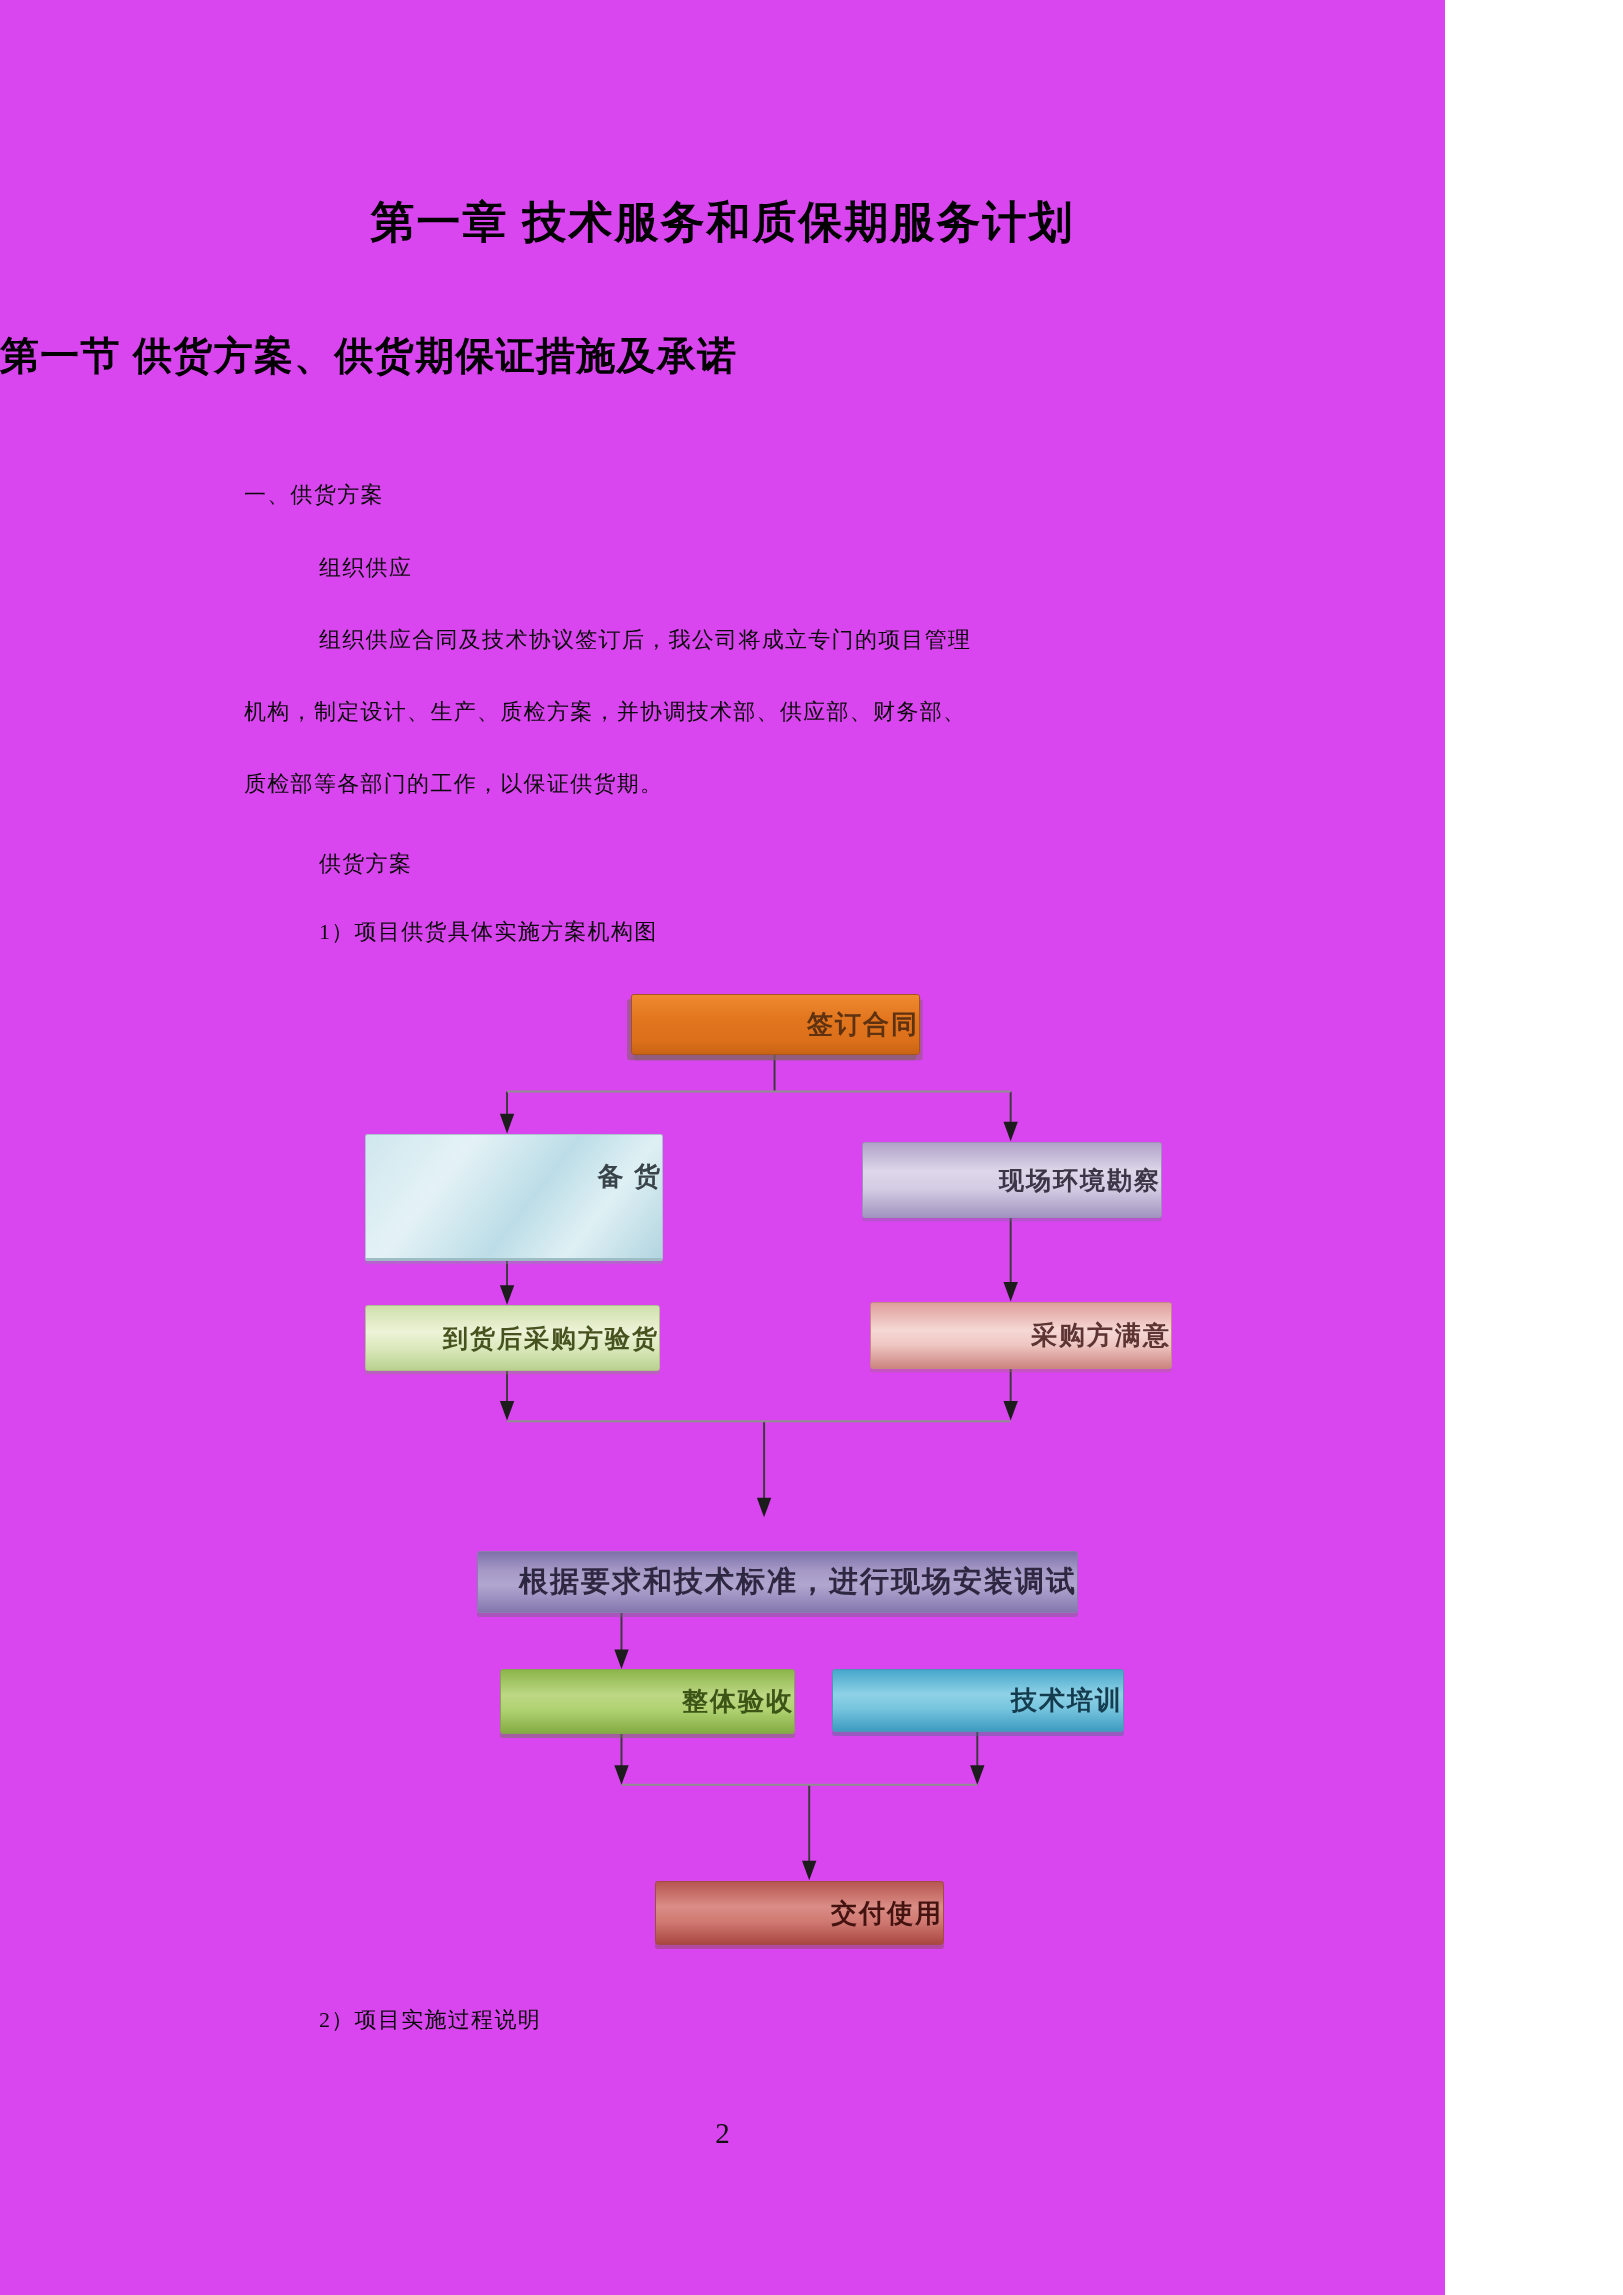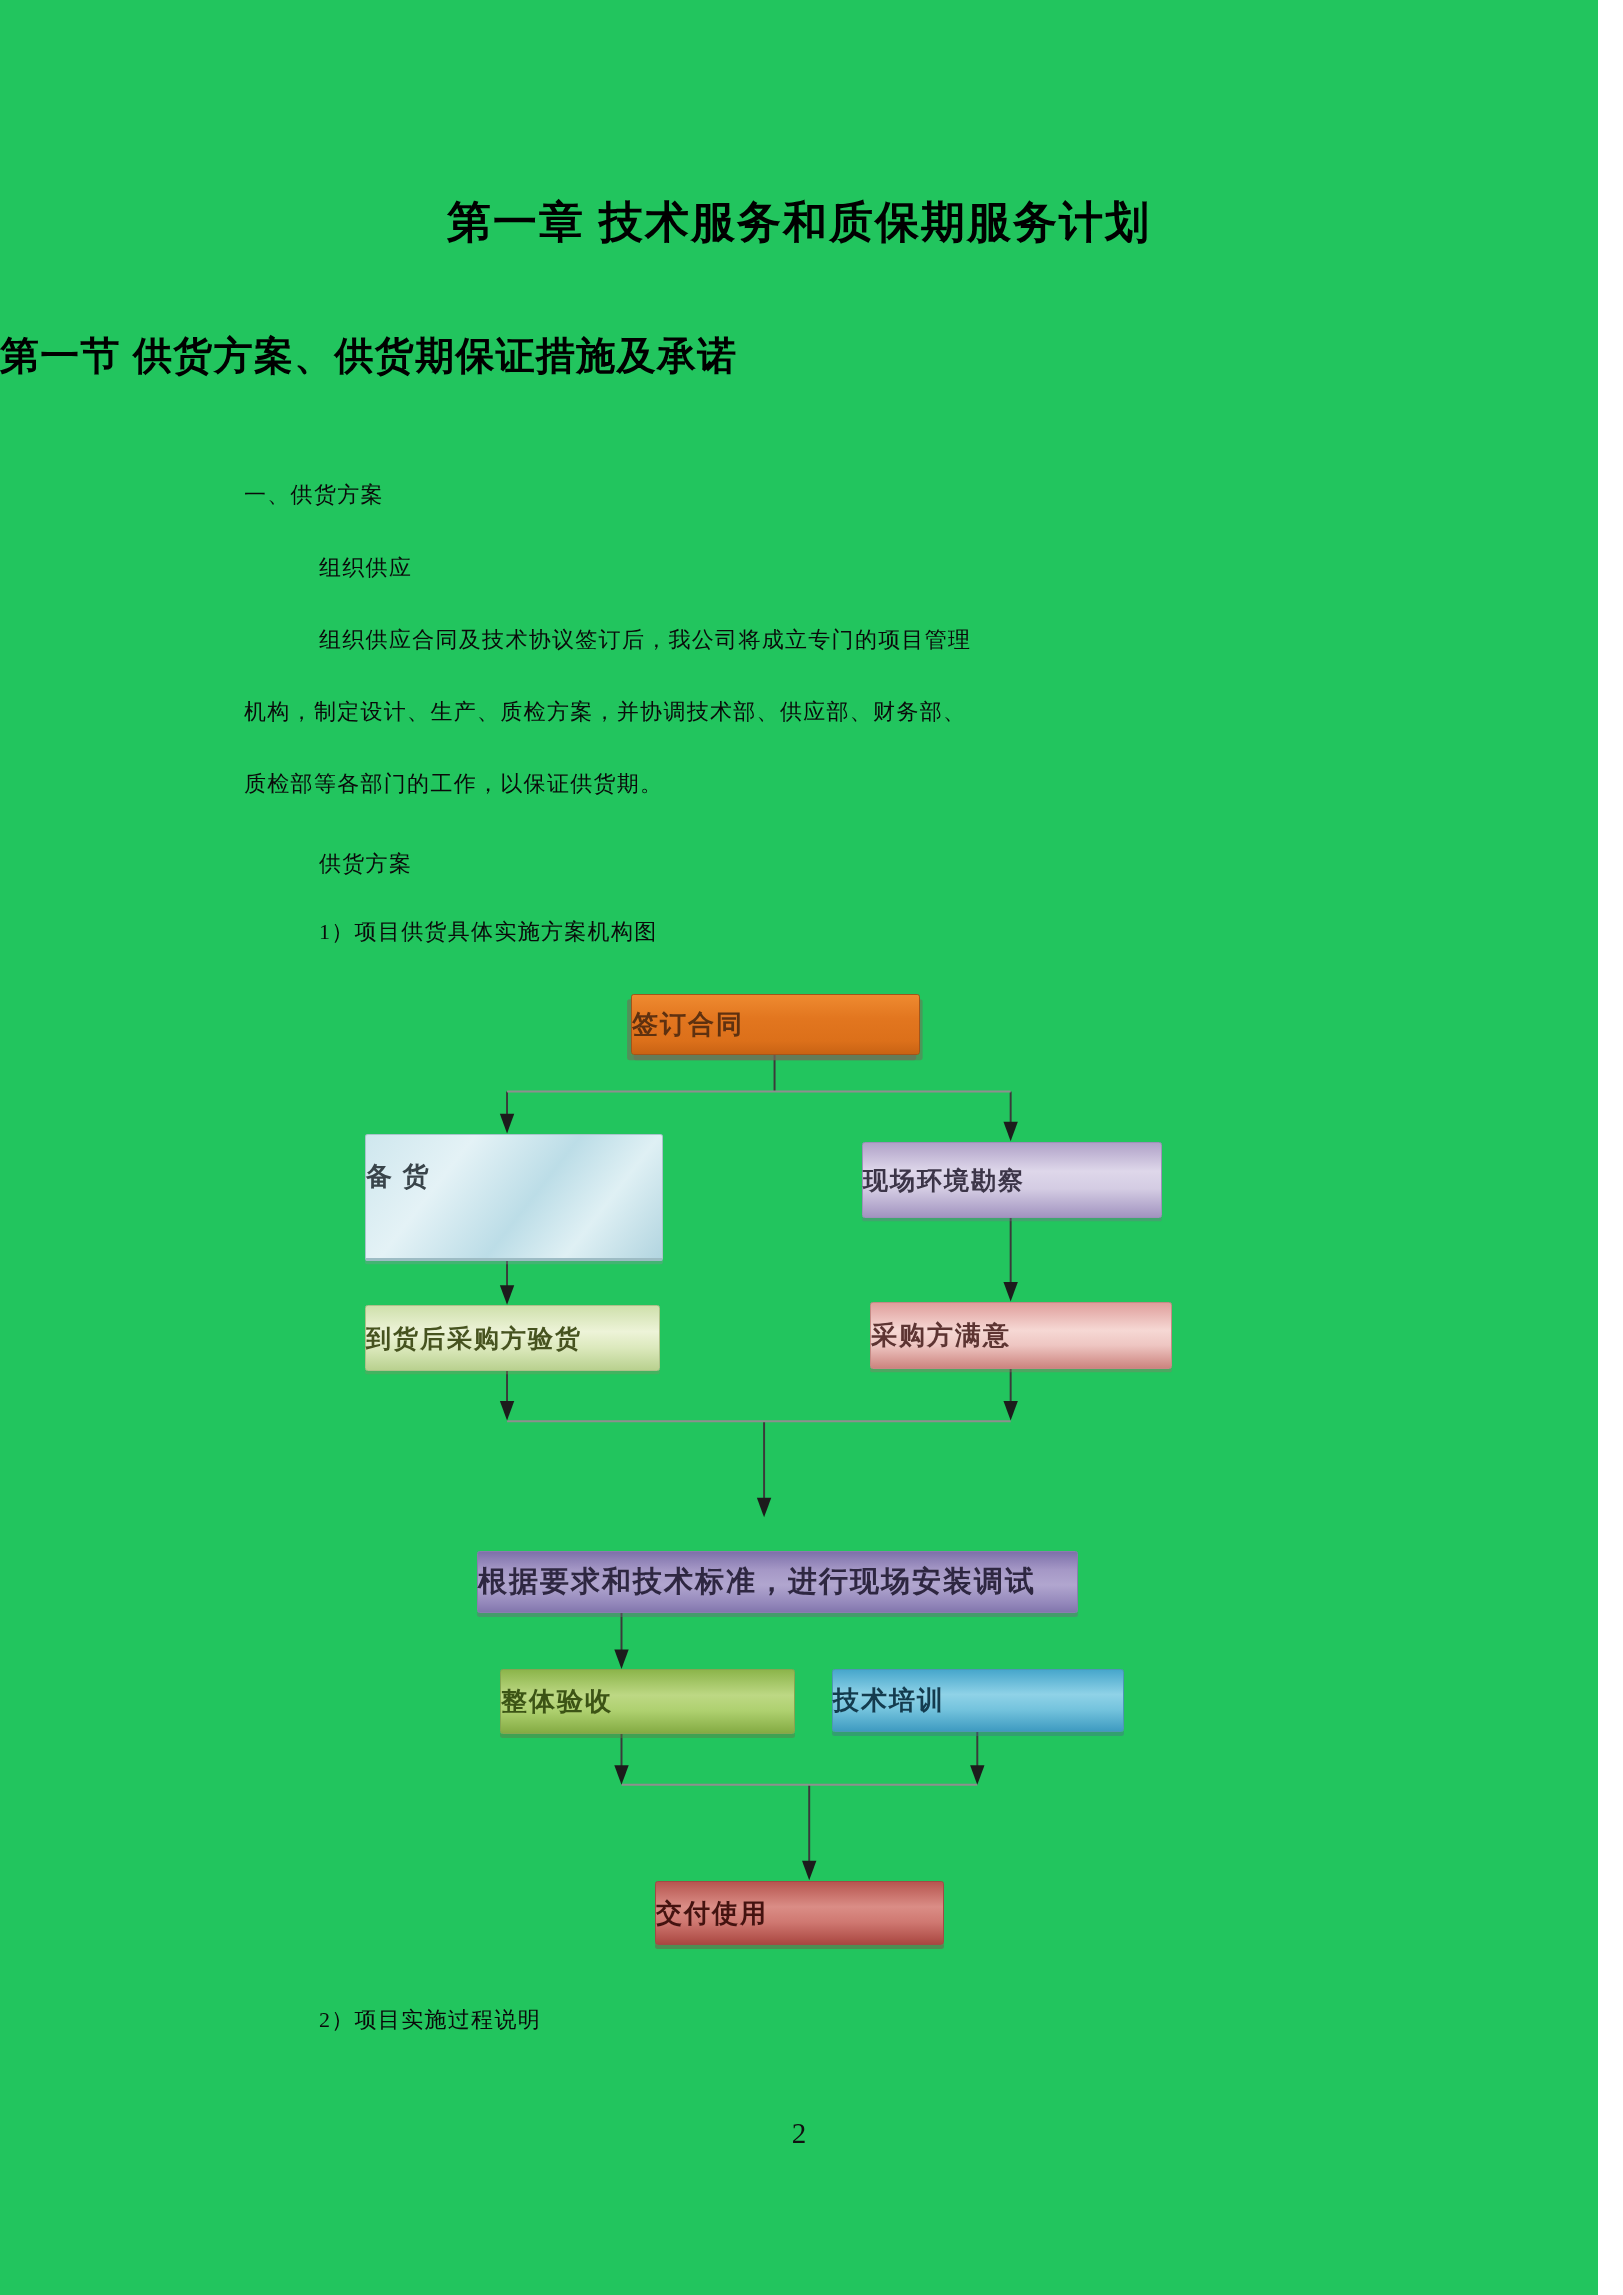--- a/index.html
+++ b/index.html
@@ -1,20 +1,20 @@
 <!DOCTYPE html>
 <html style="font-size:10.5px"><head>
 <meta charset="utf-8">
 <style>
   html, body { margin: 0; padding: 0; background: #ffffff; }
   .page {
     position: relative;
-    width: 1598px;
+    width: 1445px;
     height: 2295px;
-    background: #22c55e;
+    background: #d946ef;
     font-family: "Liberation Serif", serif;
     color: #000;
     overflow: hidden;
   }
   .chapter-title {
     position: absolute;
     left: 0; right: 0;
     top: 193px;
     text-align: center;
     font-family: "Liberation Sans", sans-serif;
@@ -51,21 +51,21 @@
     text-align: center;
     font-size: 29px;
     color: #111;
   }
   
   .connectors { position: absolute; left: 0; top: 0; width: 1623px; height: 2295px; }
   .fbox {
     position: absolute;
     display: flex;
     align-items: center;
-    justify-content: flex-start;
+    justify-content: flex-end;
     font-weight: bold;
     font-size: 26px;
     letter-spacing: 2px;
     white-space: nowrap;
     border-radius: 2.6px;
   }
   .fb-sign {
     left: 631px; top: 994px; width: 287px; height: 59px;
     background: linear-gradient(180deg, #ee8a30 0%, #e2761f 40%, #dc701a 78%, #c96314 100%);
     border: 1.3px solid #a3551a;

